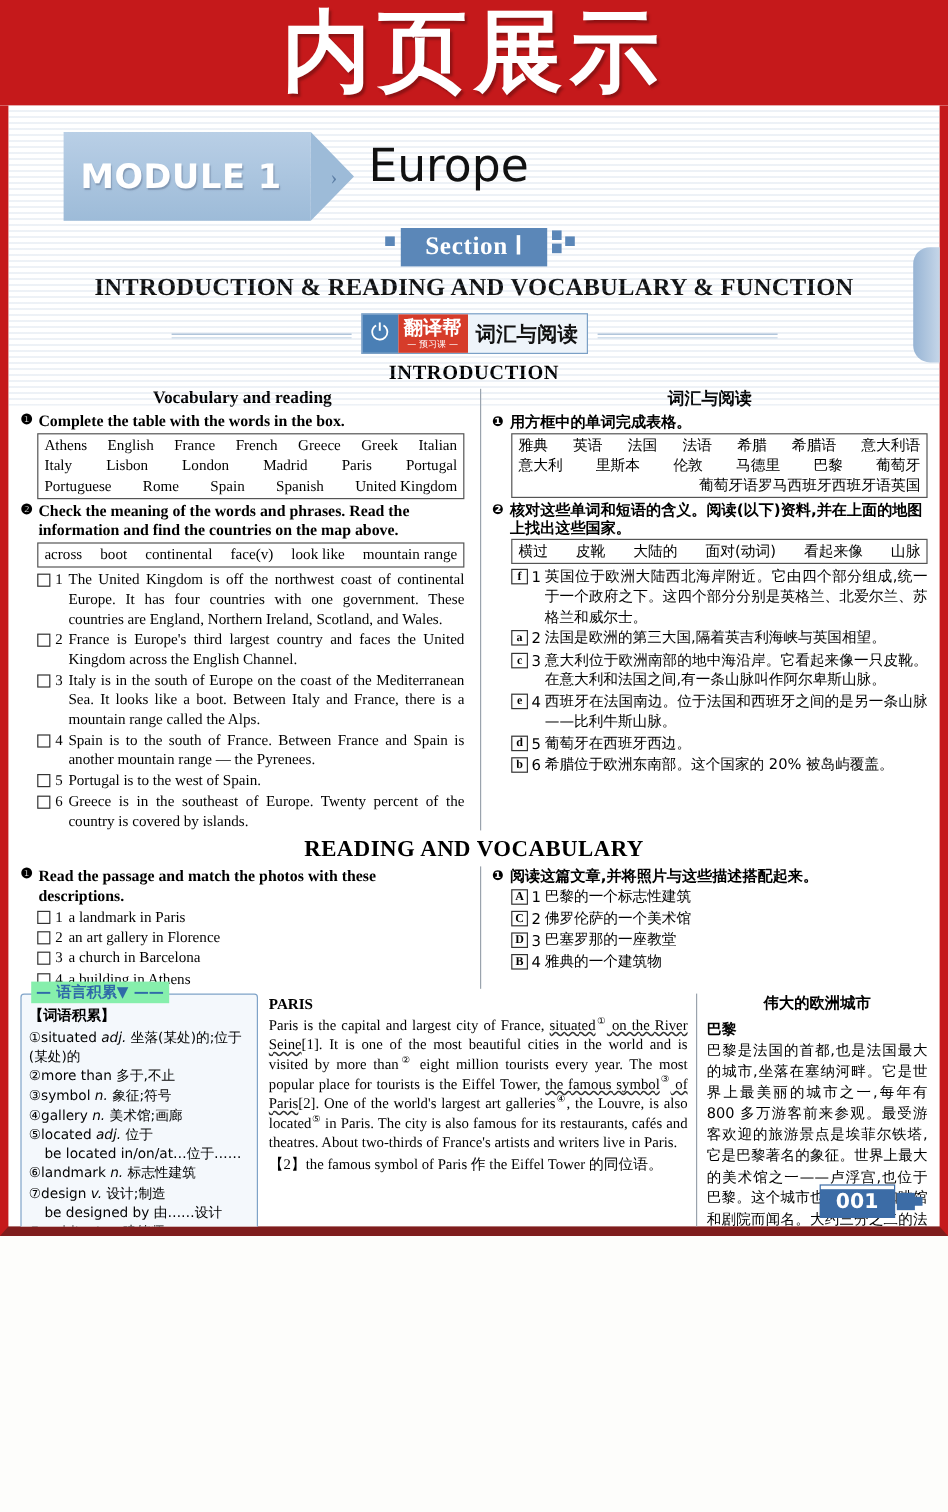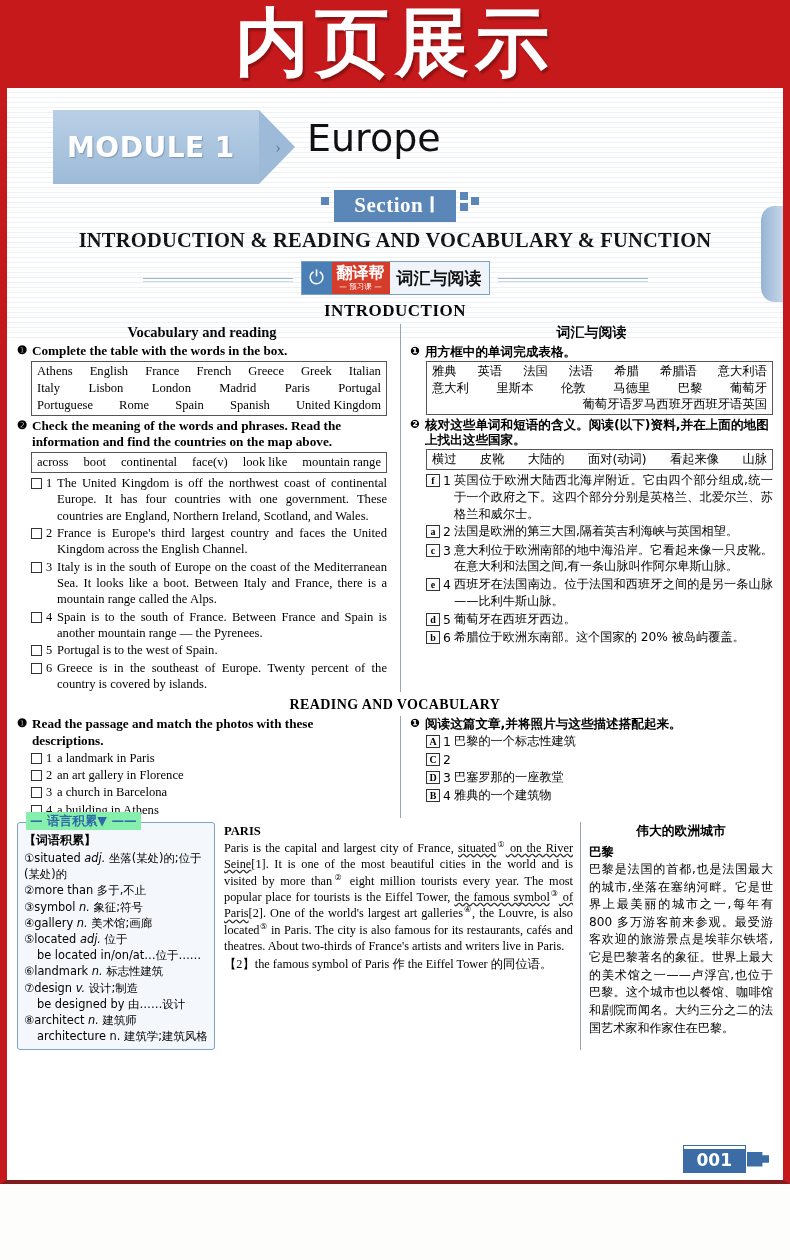--- a/index.html
+++ b/index.html
@@ -21,24 +21,24 @@
     font-family: "DejaVu Sans", sans-serif;
     font-weight: bold;
     color: #ffffff;
     font-size: 74px;
     letter-spacing: 6px;
     text-shadow: 2px 3px 2px rgba(0,0,0,.28);
   }
   
   .page {
     position: relative;
-    height: 1096px;
+    height: 942px;
     border-left: 7px solid #c5191b;
     border-right: 7px solid #c5191b;
-    border-bottom: 4px solid #7f1d1d;
+    border-bottom: 8px solid #7f1d1d;
     background: #ffffff;
     padding: 8px 10px 0 10px;
     overflow: hidden;
   }
   .page::before{
     content:"";
     position:absolute; left:0; top:0; right:0; height:250px;
     background:
       repeating-linear-gradient(0deg, rgba(150,175,205,.17) 0px, rgba(150,175,205,.17) 1px, rgba(255,255,255,0) 1px, rgba(255,255,255,0) 5px);
     pointer-events:none;
@@ -151,21 +151,21 @@
   .item .idx{ flex:0 0 11px; font-size:12.4px;}
   .item .txt{ flex:1; text-align:justify; }
   .item.cn{ font-family:"DejaVu Sans",sans-serif; font-size:12.2px; line-height:1.38;}
   .item.cn .tag{
     flex:0 0 14px; height:13px; border:1px solid #333; margin:2px 3px 0 16px;
     font-size:10px; text-align:center; line-height:12px; font-family:"Liberation Serif",serif;
     font-weight:bold;
   }
   .rv-head{
     text-align:center; font-family:"Liberation Serif",serif; font-weight:bold;
-    font-size:14px; margin:5px 0 2px 0; letter-spacing:.4px;
+    font-size:19px; margin:5px 0 2px 0; letter-spacing:.4px;
   }
   
   .bottom{ display:flex; margin-top:4px; }
   .acc-box{
     width:198px; border:1px solid #7fa3c8; border-radius:3px;
     background:#f4f8fc; padding:4px 6px 5px 6px; position:relative;
     font-family:"DejaVu Sans",sans-serif; font-size:11.4px; line-height:1.42;
   }
   .acc-tab{
     position:absolute; top:-11px; left:8px; background:#86efac;
@@ -460,20 +460,21 @@
         <span>阅读这篇文章,并将照片与这些描述搭配起来。</span>
       </div>
       <div class="item cn">
         <span class="tag">A</span>
         <span class="idx">1</span>
         <span class="txt">巴黎的一个标志性建筑</span>
       </div>
       <div class="item cn">
         <span class="tag">C</span>
         <span class="idx">2</span>
+        <span class="txt">佛罗伦萨的一个美术馆</span>
       </div>
       <div class="item cn">
         <span class="tag">D</span>
         <span class="idx">3</span>
         <span class="txt">巴塞罗那的一座教堂</span>
       </div>
       <div class="item cn">
         <span class="tag">B</span>
         <span class="idx">4</span>
         <span class="txt">雅典的一个建筑物</span>

